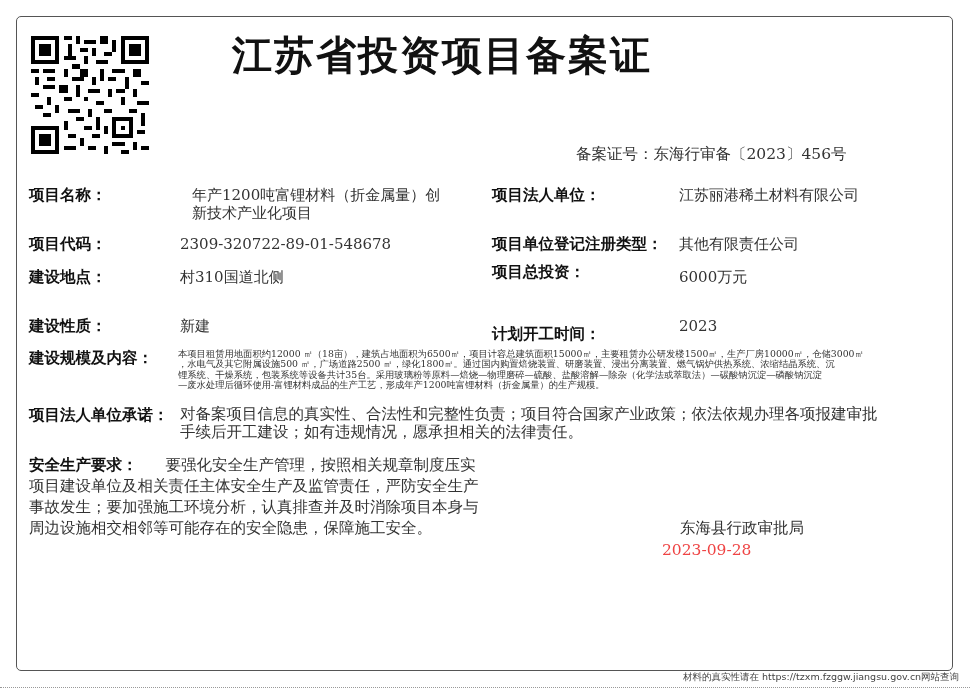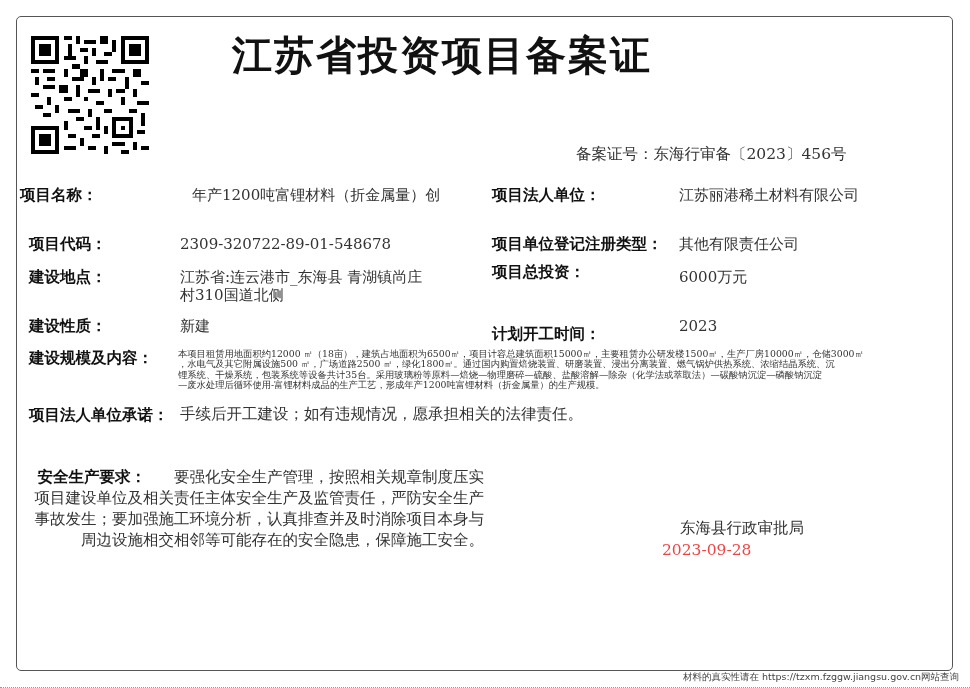--- a/index.html
+++ b/index.html
@@ -5,21 +5,21 @@
   html, body { margin:0; padding:0; background:#ffffff; }
   body { width:970px; height:688px; position:relative; overflow:hidden; font-family:"DejaVu Serif","Liberation Serif",serif; color:#222; }
   .frame { position:absolute; left:16px; top:16px; width:937px; height:655px; border:1.5px solid #555; border-radius:5px; box-sizing:border-box; }
   .qr { position:absolute; left:31px; top:35px; width:118px; height:120px; }
   .title { position:absolute; left:232px; top:28px; font-family:"DejaVu Serif","Liberation Serif",serif; font-weight:bold; font-size:40px; letter-spacing:2px; color:#111; white-space:nowrap; }
   .recno { position:absolute; left:576px; top:144px; font-size:15.5px; color:#333; white-space:nowrap; }
   .lbl { position:absolute; font-family:"DejaVu Sans","Liberation Sans",sans-serif; font-weight:bold; font-size:15.5px; color:#111; white-space:nowrap; }
   .val { position:absolute; font-size:15px; color:#333; line-height:18px; }
   .desc { position:absolute; left:178px; top:349px; width:740px; font-size:9.3px; line-height:10.4px; color:#333; }
   .commit { position:absolute; left:180px; top:405px; width:740px; font-size:15.5px; line-height:18px; color:#333; }
-  .safety { position:absolute; left:29px; top:467px; width:455px; font-size:15.5px; line-height:21px; color:#333;text-align:right; }
+  .safety { position:absolute; left:29px; top:455px; width:455px; font-size:15.5px; line-height:21px; color:#333; }
   .safety .lbl-inline { font-family:"DejaVu Sans","Liberation Sans",sans-serif; font-weight:bold; color:#111; margin-right:28px; }
   .issuer { position:absolute; left:640px; top:518px; font-size:15.5px; color:#333; white-space:nowrap;margin-left:40px; }
   .date { position:absolute; left:662px; top:541px; font-size:15.5px; color:#ef4444; white-space:nowrap; }
   .footer { position:absolute; left:683px; top:671px; font-family:"DejaVu Sans","Liberation Sans",sans-serif; font-size:9.5px; color:#444; white-space:nowrap; }
   .dotline { position:absolute; left:0; top:687px; width:970px; border-top:1px dotted #999; }
 </style>
 </head>
 <body>
 
 <div class="frame"></div>
@@ -106,31 +106,31 @@
       <rect x="14" y="27" width="2" height="1"></rect>
       <rect x="18" y="27" width="1" height="2"></rect>
       <rect x="27" y="27" width="2" height="1"></rect>
       <rect x="22" y="28" width="2" height="1"></rect>
   </g>
 </svg>
 
 <div class="title">江苏省投资项目备案证</div>
 <div class="recno">备案证号：东海行审备〔2023〕456号</div>
 
-<div class="lbl" style="left:20px;top:185px;">项目名称：</div>
+<div class="lbl" style="left:29px;top:185px;">项目名称：</div>
 <div class="val" style="left:180px;top:186px;margin-left:12px;">
   <div>年产1200吨富锂材料（折金属量）创</div>
+  <div>新技术产业化项目</div>
 </div>
 
 <div class="lbl" style="left:29px;top:234px;">项目代码：</div>
 <div class="val" style="left:180px;top:235px;">2309-320722-89-01-548678</div>
 
 <div class="lbl" style="left:29px;top:267px;">建设地点：</div>
 <div class="val" style="left:180px;top:268px;">
-  <div>江苏省:连云港市_东海县 青湖镇尚庄</div>
   <div>村310国道北侧</div>
 </div>
 
 <div class="lbl" style="left:29px;top:316px;">建设性质：</div>
 <div class="val" style="left:180px;top:317px;">新建</div>
 
 <div class="lbl" style="left:492px;top:185px;">项目法人单位：</div>
 <div class="val" style="left:679px;top:186px;">江苏丽港稀土材料有限公司</div>
 
 <div class="lbl" style="left:492px;top:234px;">项目单位登记注册类型：</div>
@@ -145,20 +145,21 @@
 <div class="lbl" style="left:29px;top:348px;font-family:Liberation Mono, monospace;">建设规模及内容：</div>
 <div class="desc">
   <div>本项目租赁用地面积约12000 ㎡（18亩），建筑占地面积为6500㎡，项目计容总建筑面积15000㎡，主要租赁办公研发楼1500㎡，生产厂房10000㎡，仓储3000㎡</div>
   <div>，水电气及其它附属设施500 ㎡，广场道路2500 ㎡，绿化1800㎡。通过国内购置焙烧装置、研磨装置、浸出分离装置、燃气锅炉供热系统、浓缩结晶系统、沉</div>
   <div>锂系统、干燥系统，包装系统等设备共计35台。采用玻璃粉等原料—焙烧—物理磨碎—硫酸、盐酸溶解—除杂（化学法或萃取法）—碳酸钠沉淀—磷酸钠沉淀</div>
   <div>—废水处理后循环使用-富锂材料成品的生产工艺，形成年产1200吨富锂材料（折金属量）的生产规模。</div>
 </div>
 
 <div class="lbl" style="left:29px;top:405px;">项目法人单位承诺：</div>
 <div class="commit">
+  <div>对备案项目信息的真实性、合法性和完整性负责；项目符合国家产业政策；依法依规办理各项报建审批</div>
   <div>手续后开工建设；如有违规情况，愿承担相关的法律责任。</div>
 </div>
 
 <div class="safety"><span class="lbl-inline">安全生产要求：</span><span>要强化安全生产管理，按照相关规章制度压实项目建设单位及相关责任主体安全生产及监管责任，严防安全生产事故发生；要加强施工环境分析，认真排查并及时消除项目本身与周边设施相交相邻等可能存在的安全隐患，保障施工安全。</span></div>
 
 <div class="issuer">东海县行政审批局</div>
 <div class="date">2023-09-28</div>
 
 <div class="footer">材料的真实性请在 https://tzxm.fzggw.jiangsu.gov.cn网站查询</div>
 <div class="dotline"></div>

